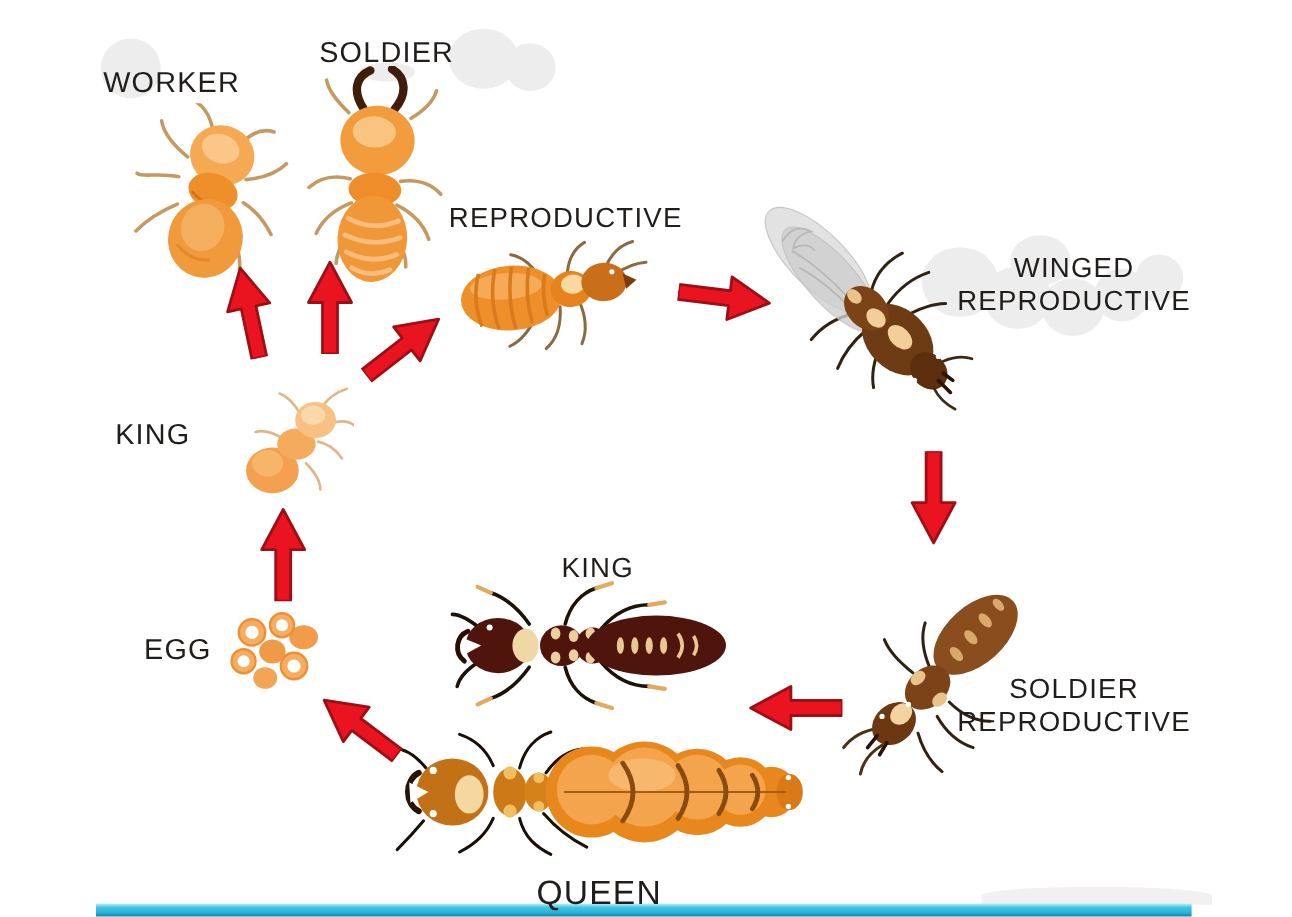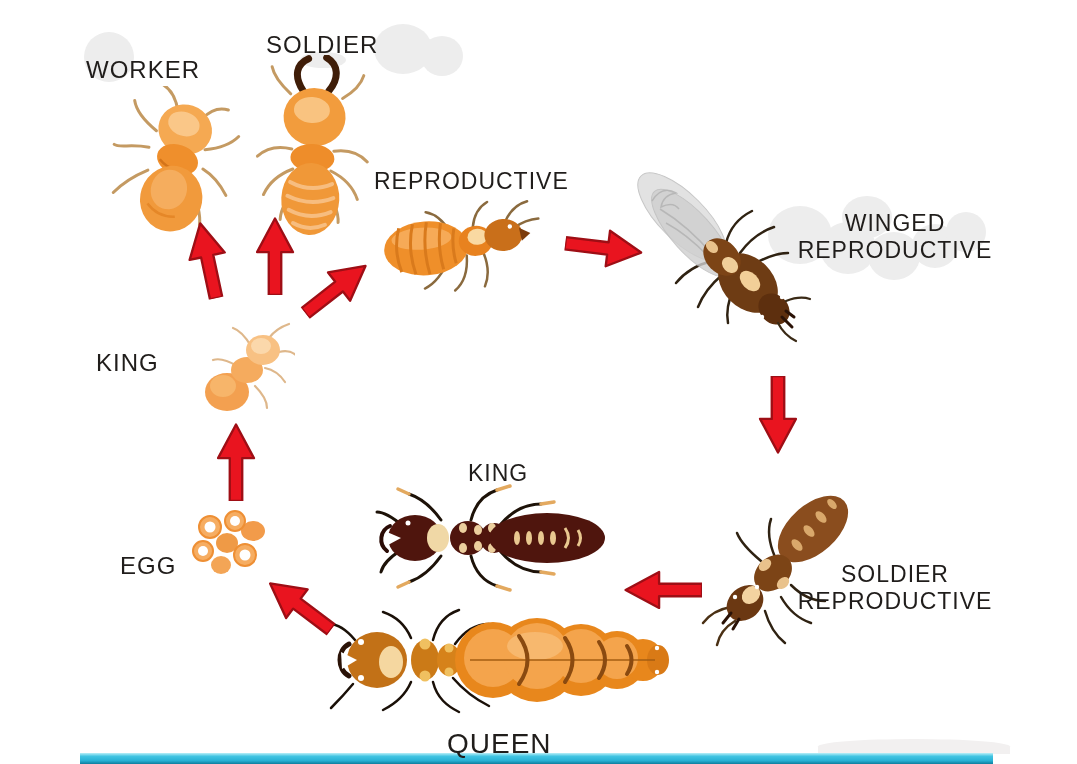--- a/index.html
+++ b/index.html
@@ -49,21 +49,21 @@
     <span>WINGED</span><br>
     <span>REPRODUCTIVE</span>
   </div>
   <div class="stage-label two-line" style="left:790px;top:561px;width:210px;">
     <span>SOLDIER</span><br>
     <span>REPRODUCTIVE</span>
   </div>
   <div class="stage-label" style="left:468px;top:460px;">KING</div>
   <div class="stage-label" style="left:447px;top:730px;font-size:28px;">QUEEN</div>
   <div class="stage-label" style="left:96px;top:349px;font-size:24px;">KING</div>
-  <div class="stage-label" style="left:120px;top:552px;font-size:24px;">EGG</div>
+  <div class="stage-label" style="left:120px;top:528px;font-size:24px;">EGG</div>
 
   <div class="arrow" style="left:169px;top:238px;transform:rotate(-102deg);">
     <svg viewBox="0 0 100 56">
         <polygon points="0,20 55,20 55,5 98,28 55,51 55,36 0,36"></polygon>
       </svg>
   </div>
   <div class="arrow" style="left:236px;top:234px;transform:rotate(-90deg);">
     <svg viewBox="0 0 100 56">
         <polygon points="0,20 55,20 55,5 98,28 55,51 55,36 0,36"></polygon>
       </svg>

